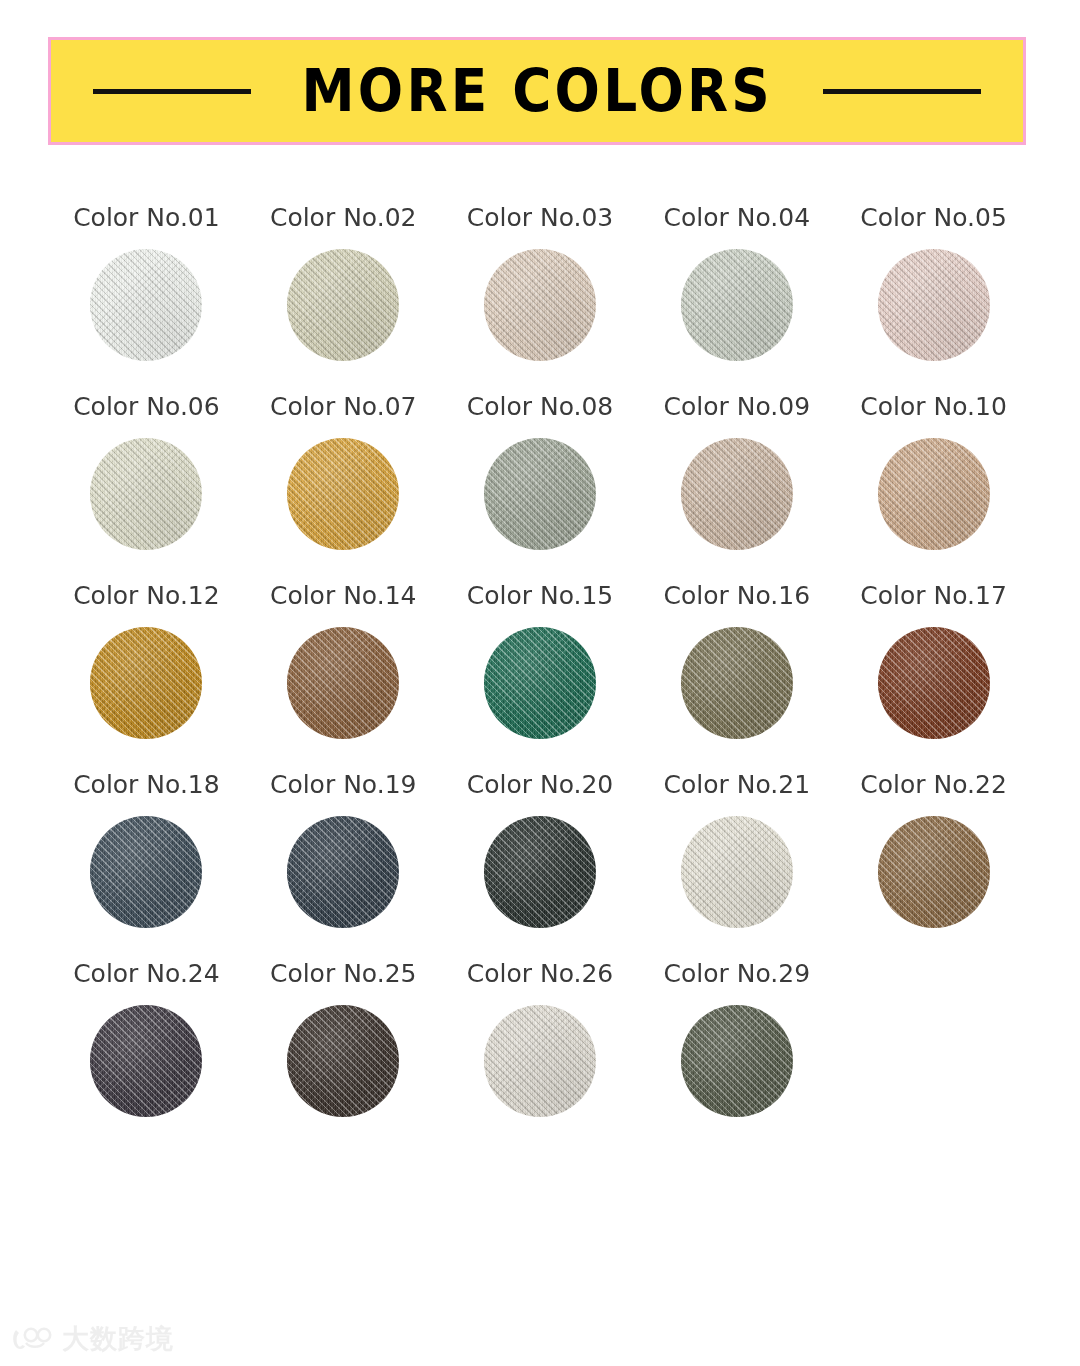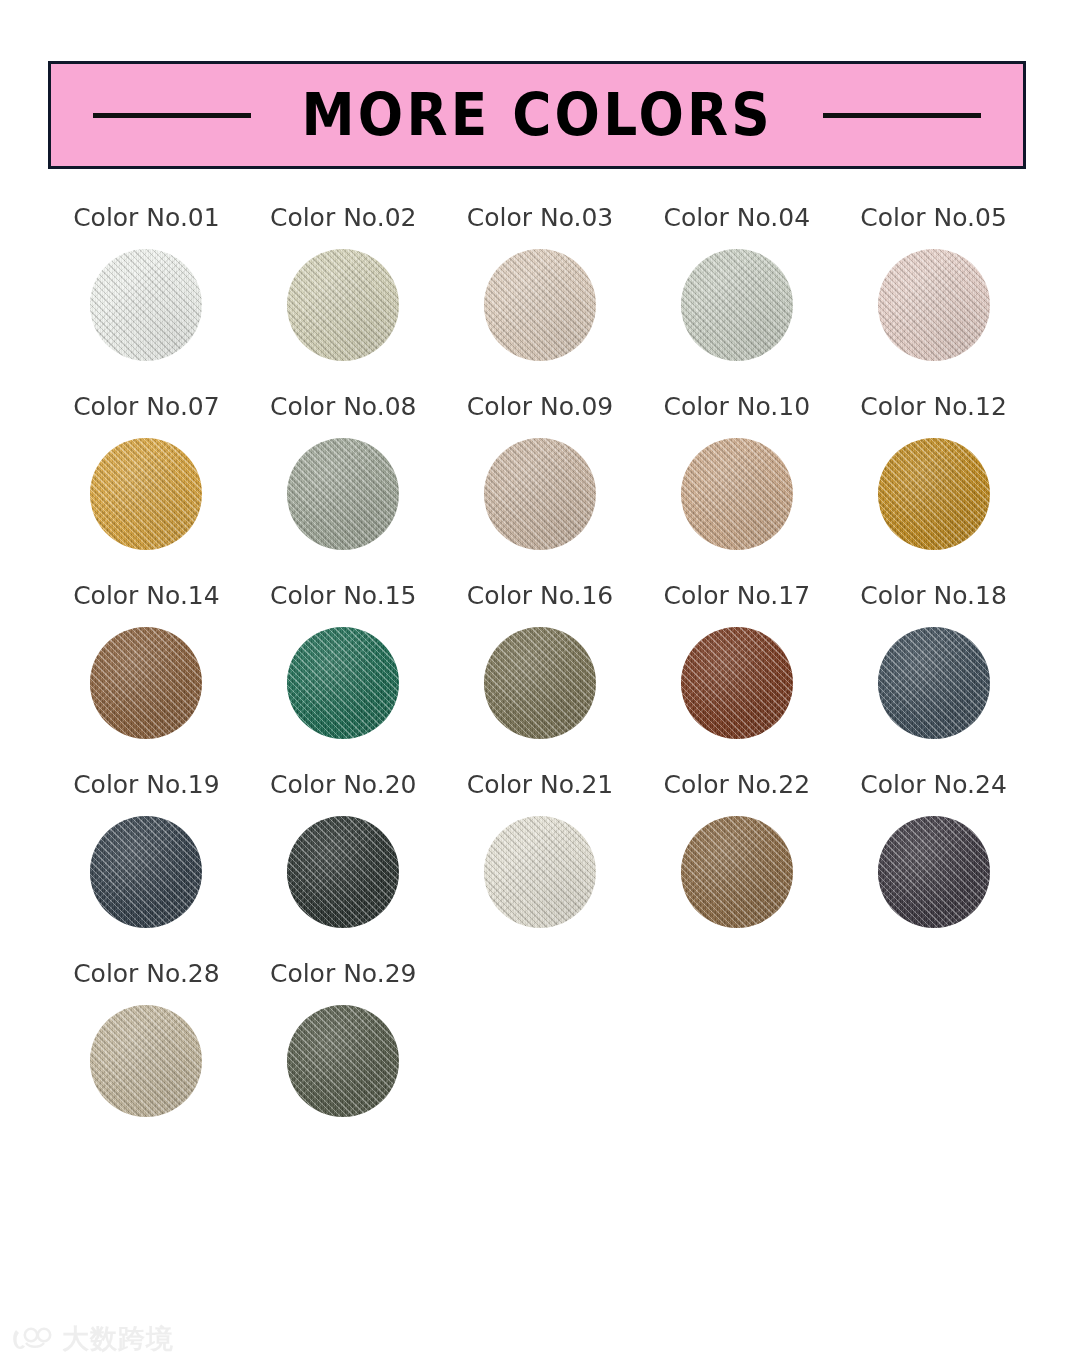--- a/index.html
+++ b/index.html
@@ -19,27 +19,26 @@
     background: #ffffff;
   }
 
   
   .header-box {
     position: absolute;
     left: 48px;
     top: 37px;
     width: 978px;
     height: 108px;
-    border: 3px solid #0f172a;
-    background: #f9a8d4;
+    border: 3px solid #f9a8d4;
+    background: #fde047;
     display: flex;
     align-items: center;
     justify-content: center;
     gap: 30px;
-    margin-top: 24px;
   }
 
   .rule {
     height: 5px;
     background: #111111;
     flex: 0 0 auto;
   }
   .rule-left  { width: 158px; }
   .rule-right { width: 158px; }
 
@@ -203,20 +202,26 @@
           <div class="swatch" style="--c: #c8cec2;"></div>
         </div>
       </div>
       <div class="cell">
         <div class="swatch-label">Color No.05</div>
         <div class="swatch-wrap">
           <div class="swatch" style="--c: #e5cec6;"></div>
         </div>
       </div>
       <div class="cell">
+        <div class="swatch-label">Color No.06</div>
+        <div class="swatch-wrap">
+          <div class="swatch" style="--c: #ddddc8;"></div>
+        </div>
+      </div>
+      <div class="cell">
         <div class="swatch-label">Color No.07</div>
         <div class="swatch-wrap">
           <div class="swatch" style="--c: #d8a33c;"></div>
         </div>
       </div>
       <div class="cell">
         <div class="swatch-label">Color No.08</div>
         <div class="swatch-wrap">
           <div class="swatch" style="--c: #9ea697;"></div>
         </div>
@@ -293,23 +298,29 @@
           <div class="swatch" style="--c: #8b6a45;"></div>
         </div>
       </div>
       <div class="cell">
         <div class="swatch-label">Color No.24</div>
         <div class="swatch-wrap">
           <div class="swatch" style="--c: #3c3740;"></div>
         </div>
       </div>
       <div class="cell">
-        <div class="swatch-label">Color No.28</div>
-        <div class="swatch-wrap">
-          <div class="swatch" style="--c: #c2b69c;"></div>
+        <div class="swatch-label">Color No.25</div>
+        <div class="swatch-wrap">
+          <div class="swatch" style="--c: #3b322c;"></div>
+        </div>
+      </div>
+      <div class="cell">
+        <div class="swatch-label">Color No.26</div>
+        <div class="swatch-wrap">
+          <div class="swatch" style="--c: #dedad0;"></div>
         </div>
       </div>
       <div class="cell">
         <div class="swatch-label">Color No.29</div>
         <div class="swatch-wrap">
           <div class="swatch" style="--c: #565c4b;"></div>
         </div>
       </div>
     </div>
 

